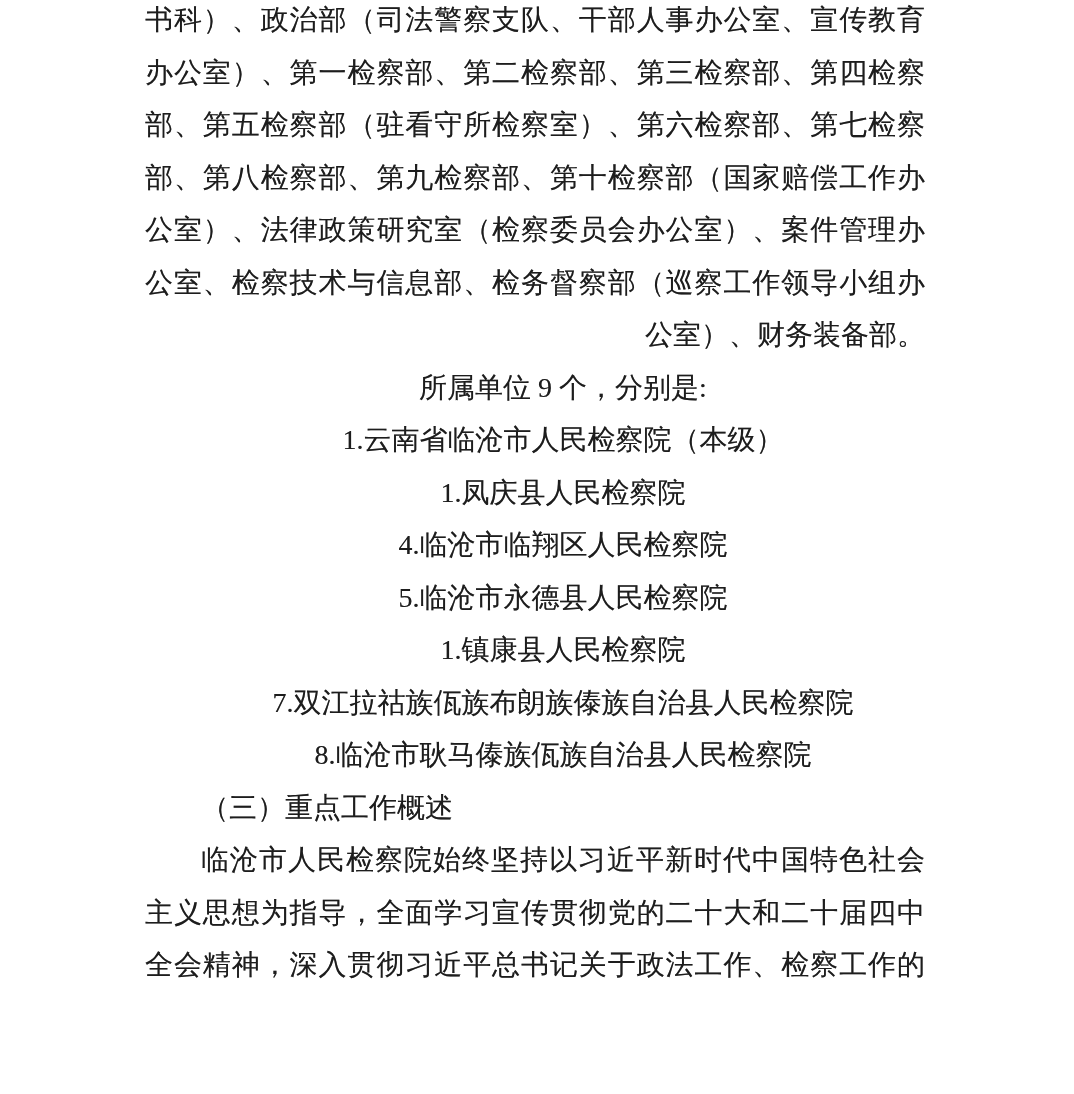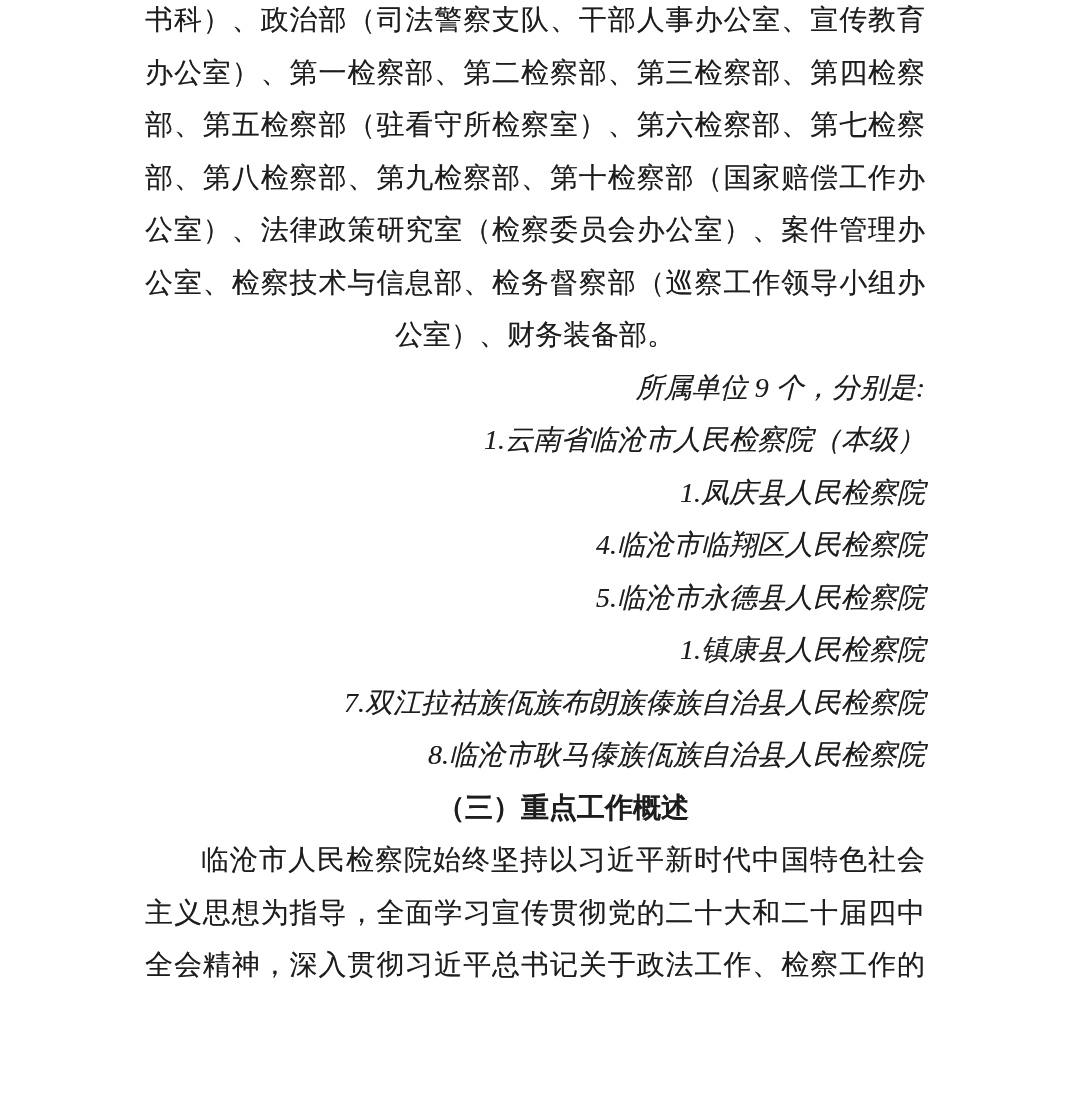--- a/index.html
+++ b/index.html
@@ -33,30 +33,29 @@
   .line.justify,
   .line.indent-justify {
     display: flex;
     justify-content: space-between;
   }
   .line.indent-justify {
     padding-left: 56px; 
   }
   .line.indent {
     text-indent: 56px;
+    text-align: center;
+  }
+  .line.left {
     text-align: right;
-    font-style: italic;
-  }
-  .line.left {
-    text-align: center;
   }
   .line.heading {
     text-indent: 56px;
-    text-align: center;
-    font-weight: 700;
+    text-align: left;
+    font-weight: 400;
   }
 </style>
 </head>
 <body>
 
 <div class="page" style="background: rgb(255, 255, 255);">
   <div class="doc" id="doc-body" style="color: rgb(29, 29, 29);">
       <div class="line justify">
         <span>书</span>
         <span>科</span>

